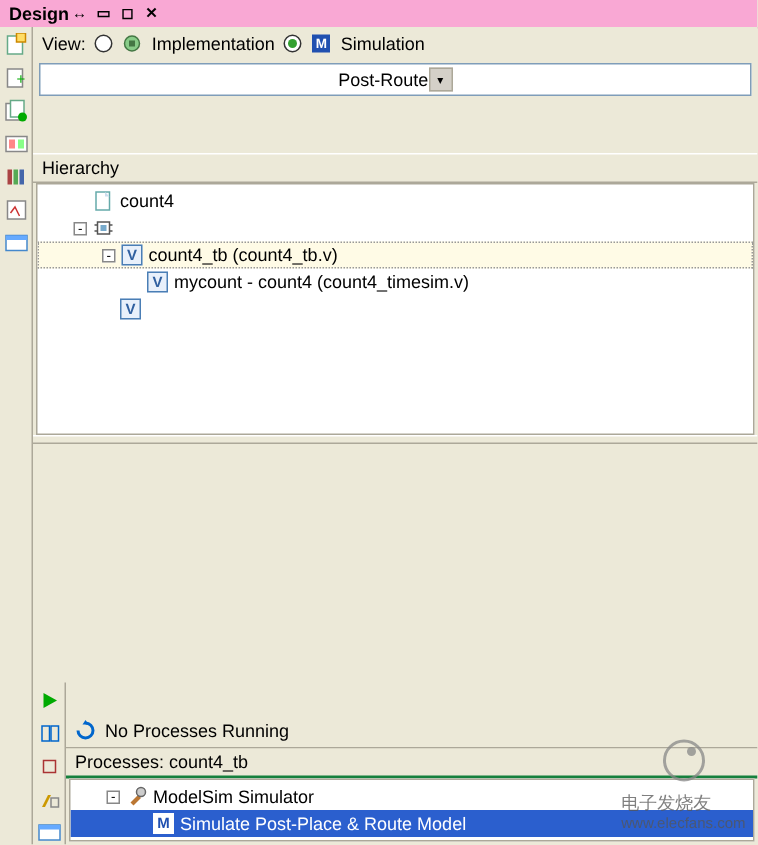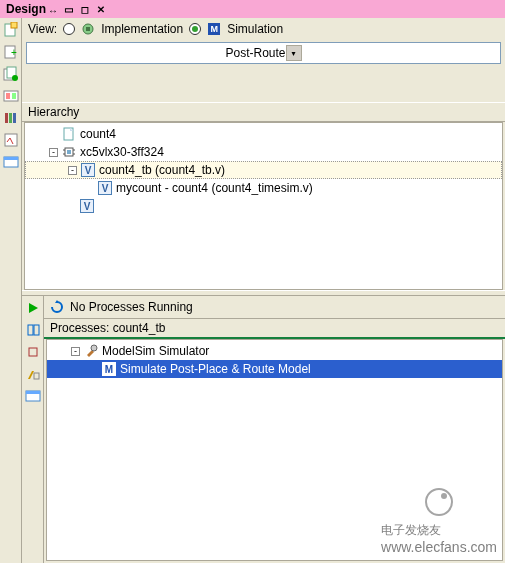--- a/index.html
+++ b/index.html
@@ -21,21 +21,21 @@
 .tree-pane { background: #fff; border: 1px solid #aca899; margin: 0 2px; height: 168px; overflow: auto; padding: 2px 0; }
 .tree-row { display: flex; align-items: center; height: 18px; white-space: nowrap; }
 .tree-row.selected { background: #fffbe6; border: 1px dotted #999; }
 .exp { width: 9px; height: 9px; border: 1px solid #888; background: #fff; display: inline-flex; align-items: center; justify-content: center; font-size: 9px; line-height: 1; margin-right: 3px; cursor: pointer; color: #000; }
 .exp.placeholder { border: none; background: transparent; }
 .ficon { width: 16px; height: 16px; display: inline-flex; align-items: center; justify-content: center; margin-right: 3px; }
 .vbox { width: 14px; height: 14px; border: 1px solid #4a7eb5; background: #e8f0fb; color: #3060a0; display: inline-flex; align-items: center; justify-content: center; font-weight: bold; font-size: 10px; }
 .mbox { width: 14px; height: 14px; background: #2050b0; color: #fff; display: inline-flex; align-items: center; justify-content: center; font-weight: bold; font-size: 10px; }
 .splitter { height: 6px; background: #ece9d8; border-top: 1px solid #fff; border-bottom: 1px solid #aca899; cursor: ns-resize; }
 .proc-toolbar { display: flex; flex-direction: column; width: 22px; background: #ece9d8; border-right: 1px solid #aca899; align-items: center; padding-top: 4px; gap: 6px; }
-.proc-area { display: flex; flex: 1; }
+.proc-area { display: flex; flex: 1; align-items: flex-end; }
 .proc-main { flex: 1; display: flex; flex-direction: column; }
 .proc-status { padding: 4px 6px; display: flex; align-items: center; gap: 6px; background: #ece9d8; border-bottom: 1px solid #aca899;}
 .proc-header { padding: 2px 6px; background: #ece9d8; border-bottom: 2px solid #15803d; }
 .proc-tree { flex: 1; background: #fff; border: 1px solid #aca899; margin: 0 2px 2px 2px; padding: 2px 0; overflow: auto; }
 .proc-row { display: flex; align-items: center; height: 18px; white-space: nowrap; }
 .proc-row.selected { background: #2b5fce; color: #fff; }
 .proc-row.selected .mbox { background: #fff; color: #2050b0; }
 .watermark { position: absolute; right: 8px; bottom: 8px; display: flex; align-items: center; gap: 6px; opacity: 0.75; color: #555; font-size: 12px; flex-direction: column; }
 .watermark .logo-circle { width: 28px; height: 28px; border: 2px solid #888; border-radius: 50%; position: relative; }
 .watermark .logo-circle::after { content: ""; position: absolute; width: 6px; height: 6px; background: #888; border-radius: 50%; top: 3px; right: 4px; }
@@ -146,21 +146,20 @@
         <span class="ficon">
           <svg width="14" height="14">
             <rect x="3" y="3" width="8" height="8" fill="#fff" stroke="#555"></rect>
             <rect x="5" y="5" width="4" height="4" fill="#7ac"></rect>
             <line x1="1" y1="5" x2="3" y2="5" stroke="#555"></line>
             <line x1="1" y1="9" x2="3" y2="9" stroke="#555"></line>
             <line x1="11" y1="5" x2="13" y2="5" stroke="#555"></line>
             <line x1="11" y1="9" x2="13" y2="9" stroke="#555"></line>
           </svg>
         </span>
-        <span>xc5vlx30-3ff324</span>
       </div>
       <div class="tree-row selected" style="padding-left: 42px;">
         <span class="exp">-</span>
         <span class="ficon">
           <span class="vbox">V</span>
         </span>
         <span>count4_tb (count4_tb.v)</span>
       </div>
       <div class="tree-row" style="padding-left: 60px;">
         <span class="exp placeholder"></span>
@@ -243,15 +242,15 @@
           </div>
         </div>
     </div>
   </div>
 </div>
 
 <div class="watermark">
   <div class="logo-circle"></div>
   <div>
     <div>电子发烧友</div>
-    <div style="font-size:14px">www.elecfans.com</div>
+    <div style="font-size:10px">www.elecfans.com</div>
   </div>
 </div>
 
 </body></html>

